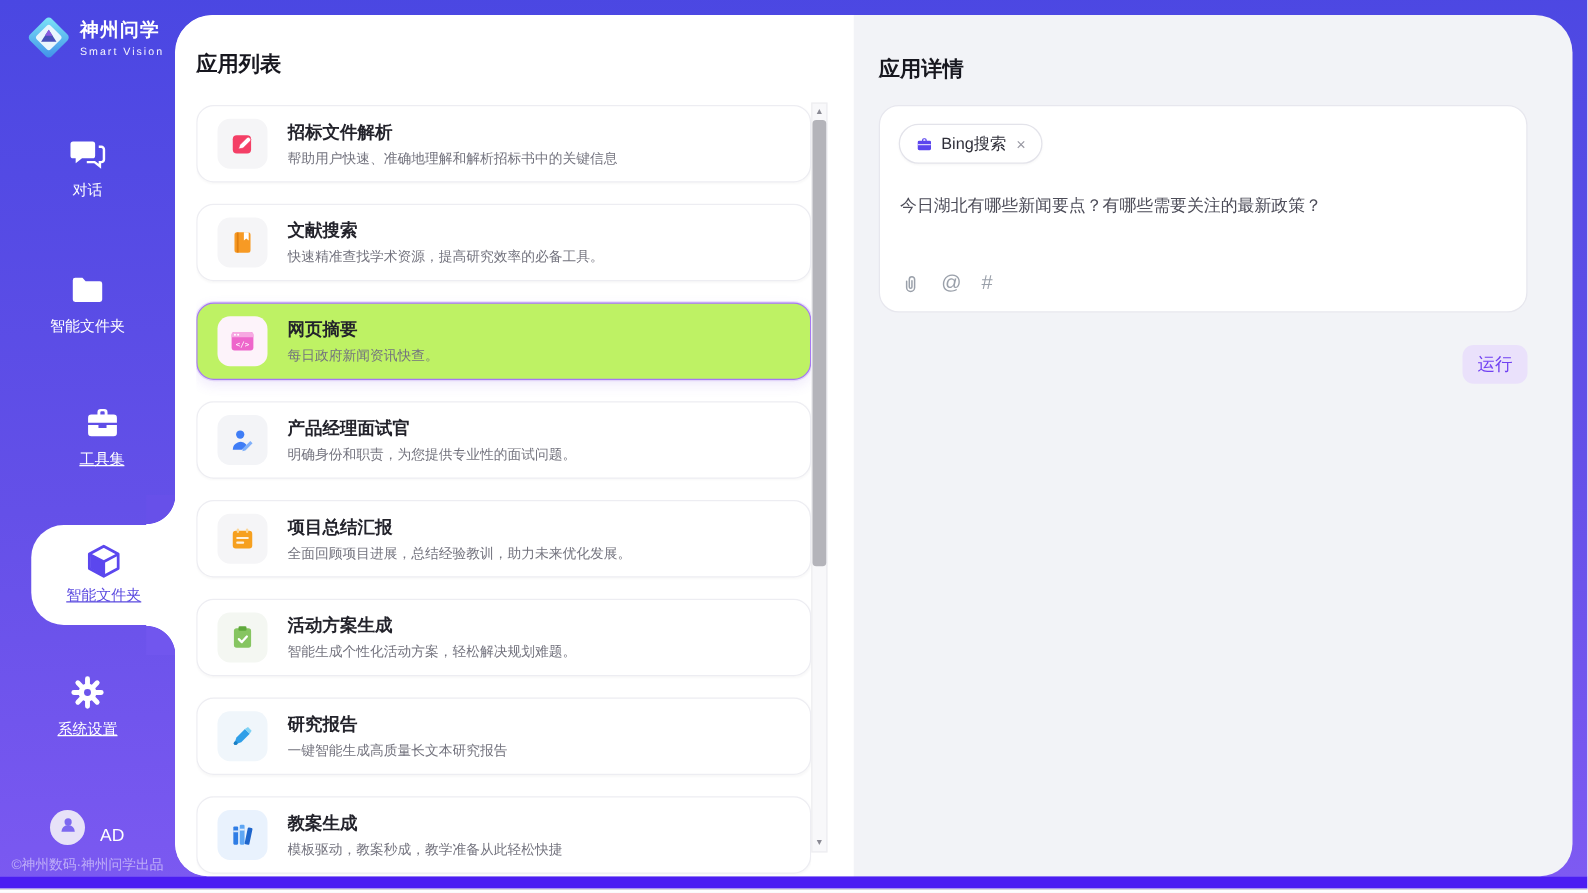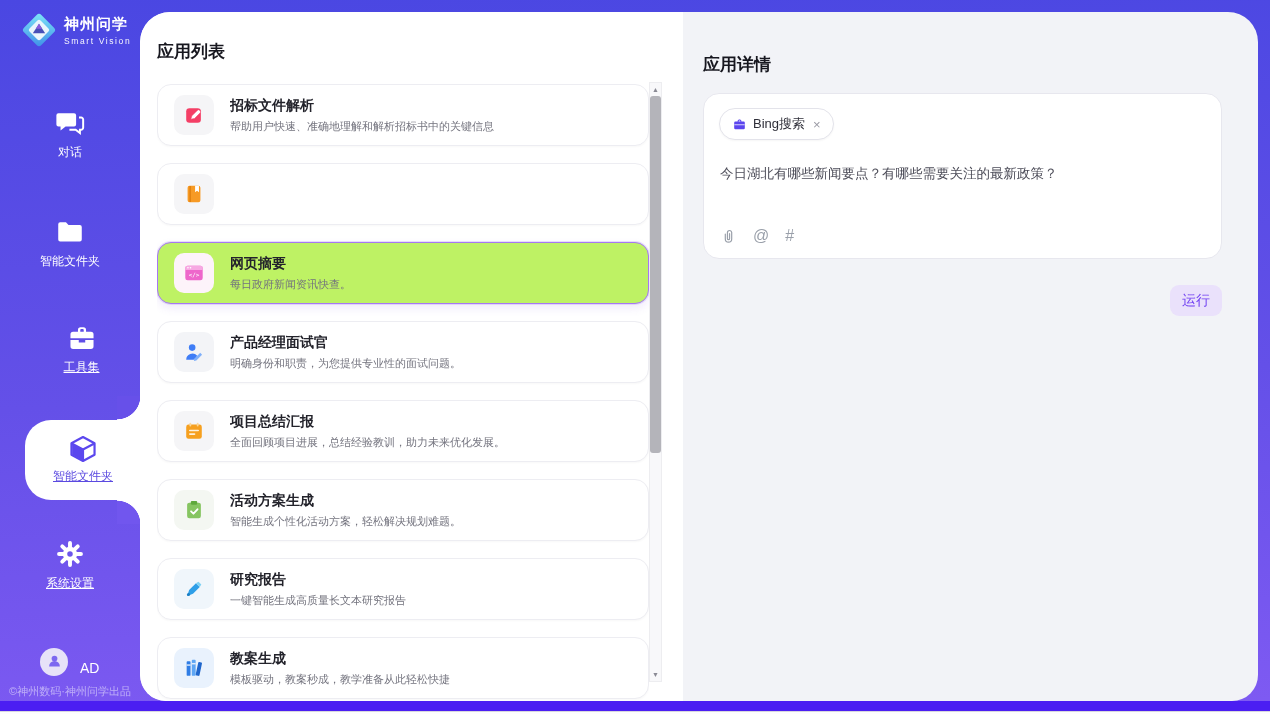--- a/index.html
+++ b/index.html
@@ -46,21 +46,21 @@
   .avatar svg { width:17px; height:17px; }
   .user-name { color:#fff; font-size:14px; }
   .copyright { position:absolute; left:0; top:684px; width:140px; text-align:center;
     color:rgba(255,255,255,.5); font-size:11px; }
 
   
   .content { position:absolute; left:140px; top:12px; width:1118px; height:689px;
     background:#f2f3f7; border-radius:30px 30px 26px 26px; overflow:hidden; }
   .list-panel { position:absolute; left:0; top:0; width:543px; height:689px;
     background:#fff; border-radius:30px 0 0 26px; }
-  .detail-panel { position:absolute; left:543px; top:13px; width:575px; height:689px; }
+  .detail-panel { position:absolute; left:543px; top:4px; width:575px; height:689px; }
   .panel-title { position:absolute; top:28px; font-size:17px; font-weight:bold; color:#17171f;font-family:Liberation Mono, monospace; }
   .list-panel .panel-title { left:17px; }
   .detail-panel .panel-title { left:20px; }
 
   
   .app-scroll { position:absolute; left:17px; top:72px; width:492px; height:619px; overflow:hidden; }
   .app-card { position:relative; height:62px; margin-bottom:17px; background:#fff;
     border:1px solid #ededf2; border-radius:14px; display:flex; align-items:center;
     padding:0 16px; cursor:pointer; box-shadow:0 1px 2px rgba(20,20,40,.03); }
   .app-card.selected { background:#bef264; border:1px solid #a678f3;
@@ -218,20 +218,24 @@
     </div>
   </div>
         <div class="app-card">
     <span class="app-icon" style="background: rgb(245, 245, 247);">
             <svg viewBox="0 0 24 24">
               <path d="M5 5.2A2.2 2.2 0 0 1 7.2 3h9.6A2.2 2.2 0 0 1 19 5.2v13.6A2.2 2.2 0 0 1 16.8 21H7.2A2.2 2.2 0 0 1 5 18.8z" fill="#f79a24"></path>
               <path d="M13.2 3h4.2v7.2l-2.1-1.7-2.1 1.7z" fill="#fff"></path>
               <path d="M7.8 3.2v17.6" stroke="#e07f0e" stroke-width="1.6"></path>
             </svg>
           </span>
+    <div class="app-text">
+      <div class="app-title">文献搜索</div>
+      <div class="app-desc">快速精准查找学术资源，提高研究效率的必备工具。</div>
+    </div>
   </div>
         <div class="app-card selected">
     <span class="app-icon" style="background: rgb(253, 243, 250);">
             <svg viewBox="0 0 24 24">
               <rect x="2.5" y="4" width="19" height="16" rx="2.6" fill="#ee66cb"></rect>
               <path d="M2.5 6.6A2.6 2.6 0 0 1 5.1 4h13.8a2.6 2.6 0 0 1 2.6 2.6v2H2.5z" fill="#f7a8e2"></path>
               <circle cx="5.4" cy="6.3" r=".9" fill="#fff"></circle>
               <circle cx="8.2" cy="6.3" r=".9" fill="#fff"></circle>
               <text x="12" y="16.8" font-size="6.5" fill="#fff" text-anchor="middle" font-family="DejaVu Sans Mono, monospace">&lt;/&gt;</text>
             </svg>

